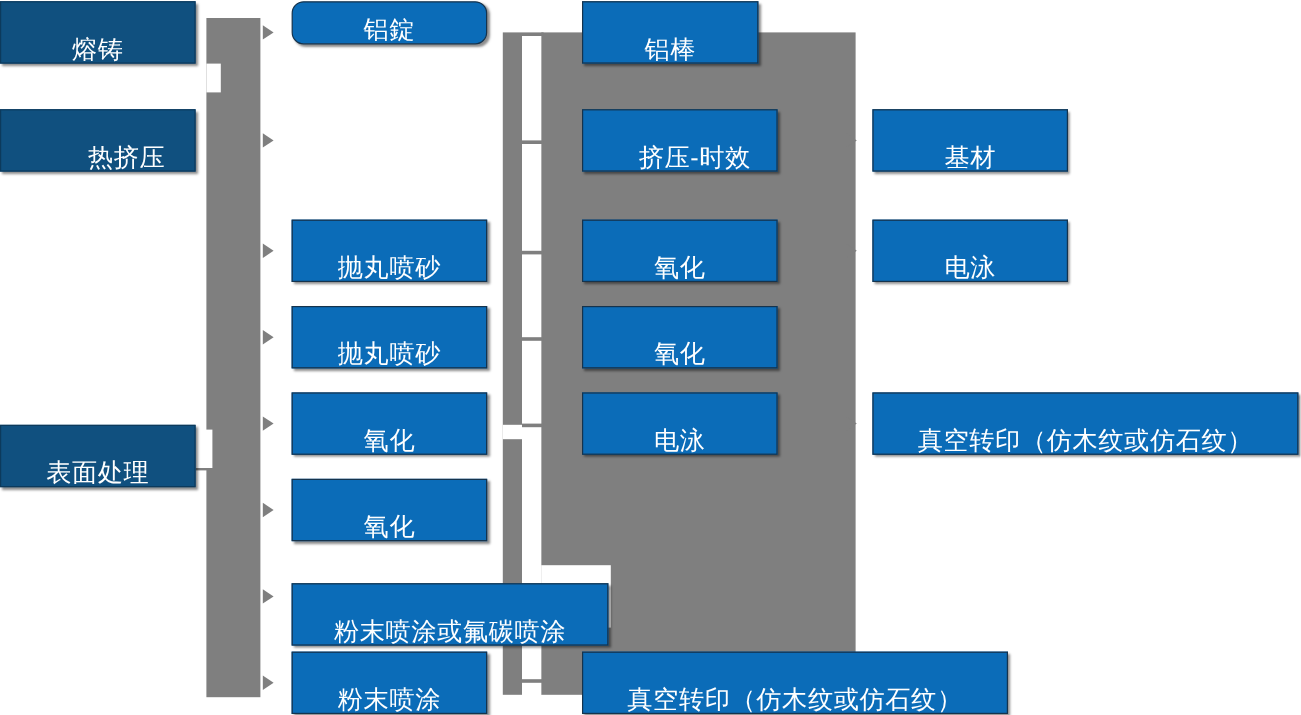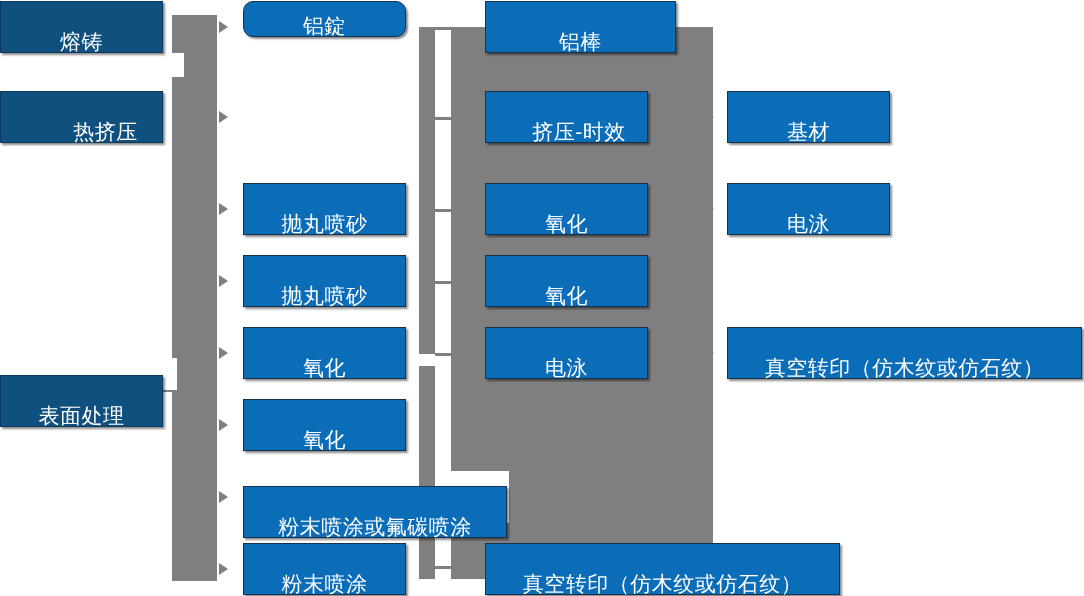--- a/index.html
+++ b/index.html
@@ -100,21 +100,21 @@
   <div class="arrow" style="left:705px; top:111px;"></div>
   <div class="arrow" style="left:705px; top:203px;"></div>
   <div class="arrow" style="left:705px; top:347px;"></div>
 
   <div class="box dark" style="left:0px; top:1px; width:163px; height:52px;">
     <span>熔铸</span>
   </div>
   <div class="box dark" style="left:0px; top:91px; width:163px; height:52px;padding-left:48px;">
     <span>热挤压</span>
   </div>
-  <div class="box dark" style="left:0px; top:375px; width:163px; height:52px;">
+  <div class="box dark" style="left:0px; top:354px; width:163px; height:52px;">
     <span>表面处理</span>
   </div>
 
   <div class="box light" style="left:243px; top:1px; width:163px; height:36px;border-radius:10px;">
     <span>铝錠</span>
   </div>
   <div class="box light" style="left:243px; top:183px; width:163px; height:52px;">
     <span>抛丸喷砂</span>
   </div>
   <div class="box light" style="left:243px; top:255px; width:163px; height:52px;">
@@ -126,21 +126,21 @@
   <div class="box light" style="left:243px; top:399px; width:163px; height:52px;">
     <span>氧化</span>
   </div>
   <div class="box light" style="left:243px; top:486px; width:264px; height:52px;">
     <span>粉末喷涂或氟碳喷涂</span>
   </div>
   <div class="box light" style="left:243px; top:543px; width:163px; height:52px;">
     <span>粉末喷涂</span>
   </div>
 
-  <div class="box light" style="left:485px; top:1px; width:191px; height:52px;">
+  <div class="box light" style="left:485px; top:1px; width:147px; height:52px;">
     <span>铝棒</span>
   </div>
   <div class="box light" style="left:485px; top:91px; width:163px; height:52px;padding-left:25px;">
     <span>挤压-时效</span>
   </div>
   <div class="box light" style="left:485px; top:183px; width:163px; height:52px;">
     <span>氧化</span>
   </div>
   <div class="box light" style="left:485px; top:255px; width:163px; height:52px;">
     <span>氧化</span>

